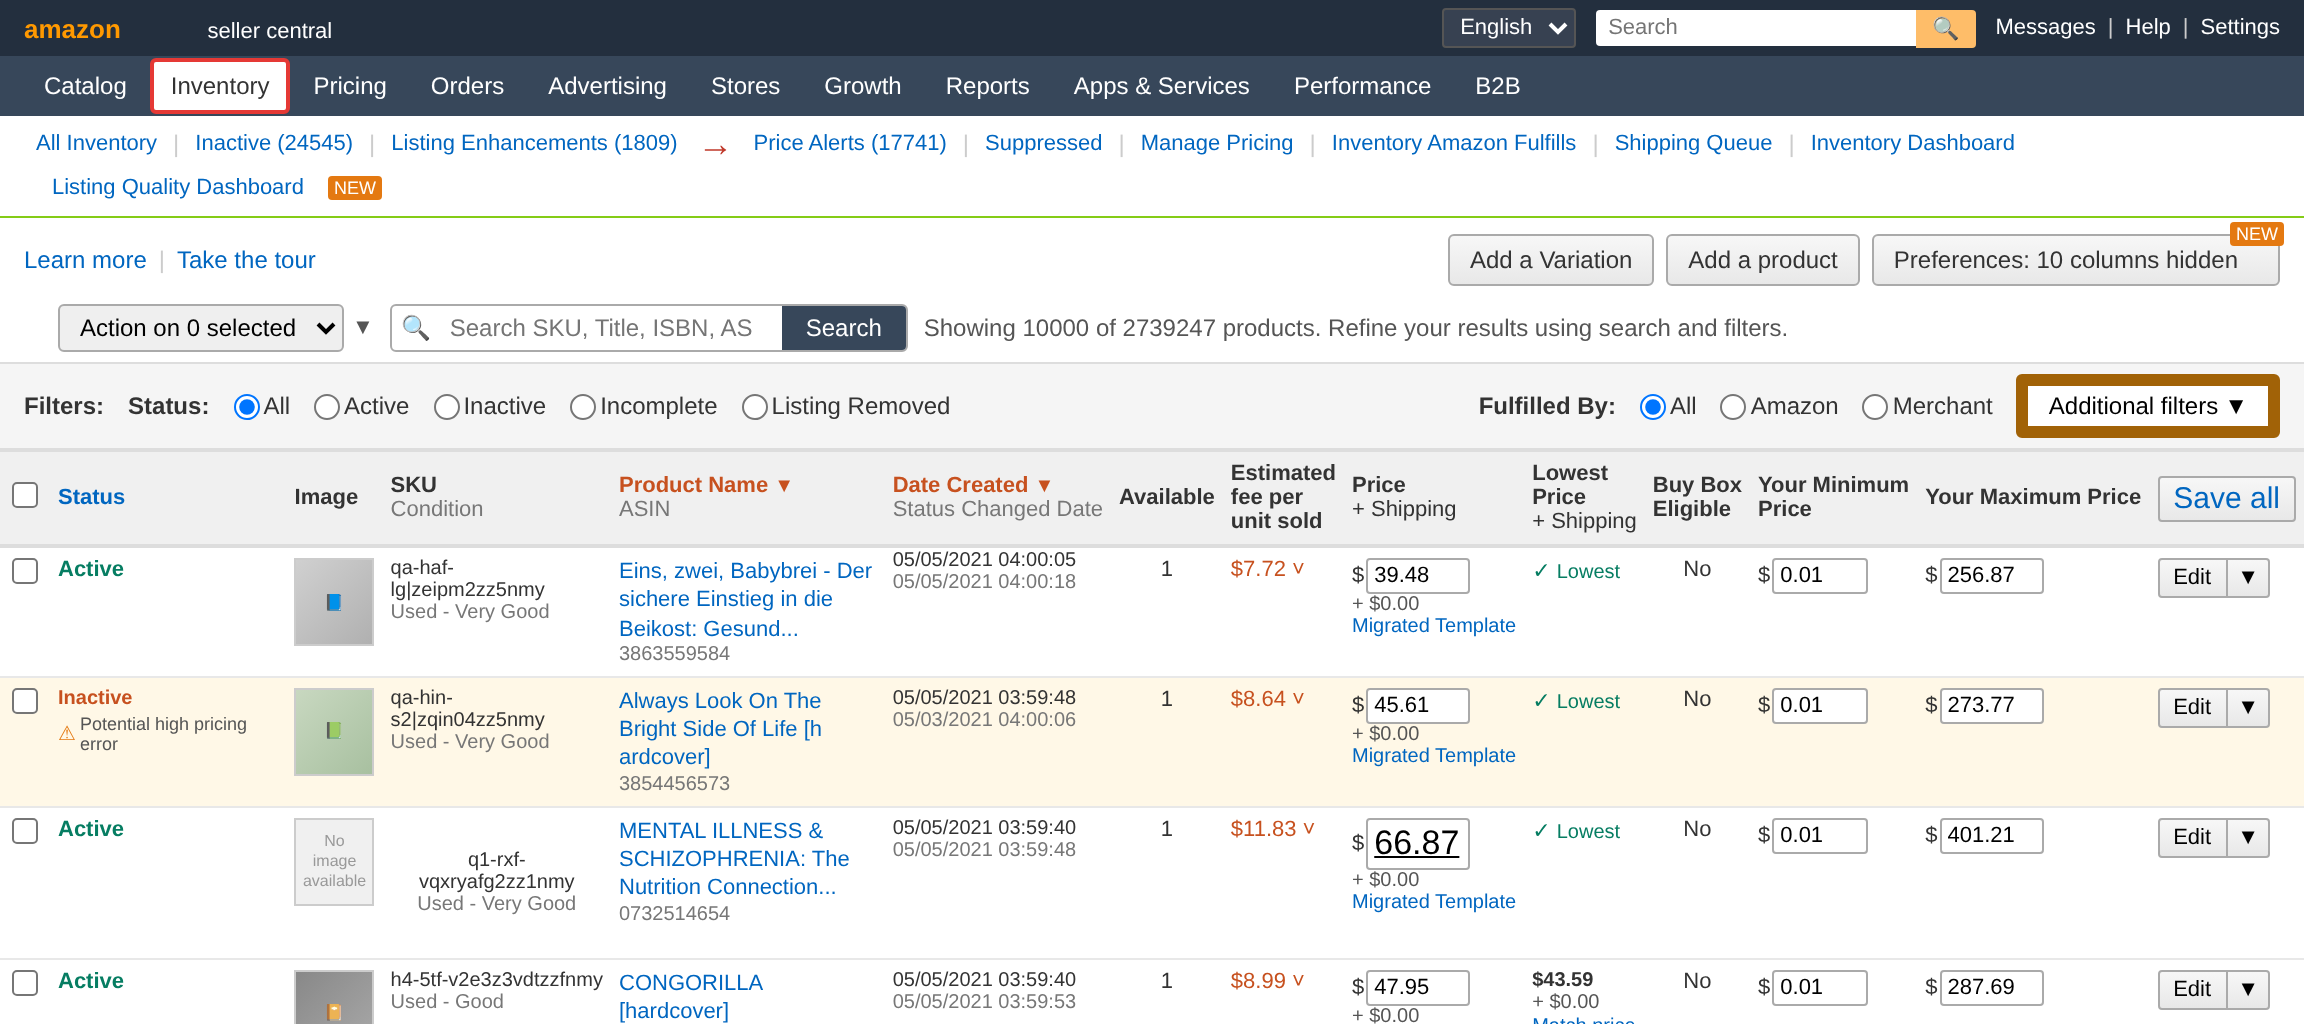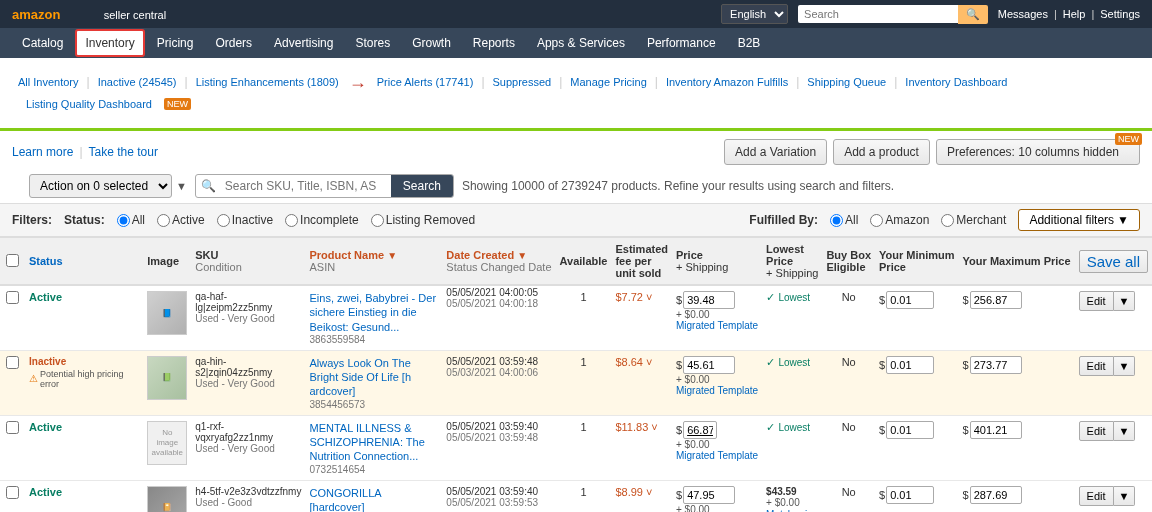--- a/index.html
+++ b/index.html
@@ -82,21 +82,21 @@
   <a href="#">Orders</a>
   <a href="#">Advertising</a>
   <a href="#">Stores</a>
   <a href="#">Growth</a>
   <a href="#">Reports</a>
   <a href="#">Apps &amp; Services</a>
   <a href="#">Performance</a>
   <a href="#">B2B</a>
 </div>
 
-<div class="sub-nav" style="display:flex; flex-wrap:wrap; padding:12px 12px; border-bottom:3px solid #84cc16; background:#fff;">
+<div class="sub-nav" style="display:flex; flex-wrap:wrap; padding:2px 12px; border-bottom:1px solid #84cc16; background:#fff;">
   <div style="display:flex; align-items:center; width:100%; flex-wrap:wrap; gap:2px; padding: 3px 0;">
     <a href="#" style="color:#0066c0; text-decoration:none; font-size:11px; padding:2px 6px;">All Inventory</a>
     <span style="color:#ccc;">|</span>
     <a href="#" style="color:#0066c0; text-decoration:none; font-size:11px; padding:2px 6px;">Inactive (24545)</a>
     <span style="color:#ccc;">|</span>
     <a href="#" style="color:#0066c0; text-decoration:none; font-size:11px; padding:2px 6px;">Listing Enhancements (1809)</a>
     <span style="color:#c0392b; font-size:18px; margin: 0 2px; line-height:1;">→</span>
     <a href="#" style="color:#0066c0; text-decoration:none; font-size:11px; padding:2px 6px;">Price Alerts (17741)</a>
     <span style="color:#ccc;">|</span>
     <a href="#" style="color:#0066c0; text-decoration:none; font-size:11px; padding:2px 6px;">Suppressed</a>
@@ -152,21 +152,21 @@
   <label style="display:flex; align-items:center; gap:2px;"><input type="radio" name="status" checked="" style=""> All</label>
   <label style="display:flex; align-items:center; gap:2px;"><input type="radio" name="status" style=""> Active</label>
   <label style="display:flex; align-items:center; gap:2px;"><input type="radio" name="status" style=""> Inactive</label>
   <label style="display:flex; align-items:center; gap:2px;"><input type="radio" name="status" style=""> Incomplete</label>
   <label style="display:flex; align-items:center; gap:2px;"><input type="radio" name="status" style=""> Listing Removed</label>
   <span style="flex:1;"></span>
   <span style="font-weight:bold;">Fulfilled By:</span>
   <label style="display:flex; align-items:center; gap:2px;"><input type="radio" name="fulfilled" checked="" style=""> All</label>
   <label style="display:flex; align-items:center; gap:2px;"><input type="radio" name="fulfilled" style=""> Amazon</label>
   <label style="display:flex; align-items:center; gap:2px;"><input type="radio" name="fulfilled" style=""> Merchant</label>
-  <button style="padding:3px 10px; font-size:12px; border:1px solid #a16207; border-radius:3px; background:#fff; cursor:pointer; display:flex; align-items:center; gap:3px;">
+  <button style="padding:3px 10px; font-size:12px; border:6px solid #a16207; border-radius:3px; background:#fff; cursor:pointer; display:flex; align-items:center; gap:3px;">
     <span>Additional filters</span>
     <span>▼</span>
   </button>
 </div>
 
 <div class="table-container" style="overflow-x:auto;">
   <table class="inventory-table" style="width:100%; border-collapse:collapse; font-size:11px;">
     <thead>
       <tr>
         <th style="padding:5px 6px; width:24px;"><input type="checkbox" style=""></th>
@@ -306,40 +306,40 @@
           </div>
         </td>
       </tr>
 
       <tr>
         <td style="padding:5px 6px;"><input type="checkbox" style=""></td>
         <td style="padding:5px 4px;"><span style="color:#067d62; font-weight:bold; font-size:11px;">Active</span></td>
         <td style="padding:5px 4px;">
           <div style="width:40px; height:44px; background:#f0f0f0; border:1px solid #ccc; display:flex; align-items:center; justify-content:center; text-align:center; font-size:8px; color:#999; line-height:1.2; padding:2px;">No image available</div>
         </td>
-        <td style="padding:5px 4px;">
+        <td style="padding:21px 4px;text-align:center;">
           <div style="font-size:10px;">q1-rxf-vqxryafg2zz1nmy</div>
           <div style="font-size:10px; color:#777;">Used - Very Good</div>
         </td>
         <td style="padding:5px 4px; max-width:140px;">
           <a href="#" style="color:#0066c0; text-decoration:none; font-size:11px; line-height:1.3; display:block;">MENTAL ILLNESS &amp; SCHIZOPHRENIA: The Nutrition Connection...</a>
           <div style="font-size:10px; color:#777;">0732514654</div>
         </td>
         <td style="padding:5px 4px;">
           <div style="font-size:10px;">05/05/2021 03:59:40</div>
           <div style="font-size:10px; color:#777;">05/05/2021 03:59:48</div>
         </td>
         <td style="padding:5px 4px; text-align:center;">1</td>
         <td style="padding:5px 4px;">
           <span style="color:#c7511f; font-size:11px;">$11.83 ˅</span>
         </td>
         <td style="padding:5px 4px; white-space:nowrap;">
           <div style="display:flex; align-items:center; gap:1px;">
             <span style="font-size:11px;">$</span>
-            <input type="text" value="66.87" style="width: 34px; padding: 2px 3px; font-size: 11px; border: 1px solid rgb(170, 170, 170); border-radius: 2px; text-decoration: underline;">
+            <input type="text" value="66.87" style="width: 52px; padding: 2px 3px; font-size: 17px; border: 1px solid rgb(170, 170, 170); border-radius: 2px; text-decoration: underline;">
           </div>
           <div style="color:#555; font-size:10px;">+ $0.00</div>
           <div style="color:#0066c0; font-size:10px;">Migrated Template</div>
         </td>
         <td style="padding:5px 4px;">
           <span style="color:#067d62;">✓</span>
           <span style="color:#067d62; font-size:10px;">Lowest</span>
         </td>
         <td style="padding:5px 4px; text-align:center;">No</td>
         <td style="padding:5px 4px; white-space:nowrap;">

